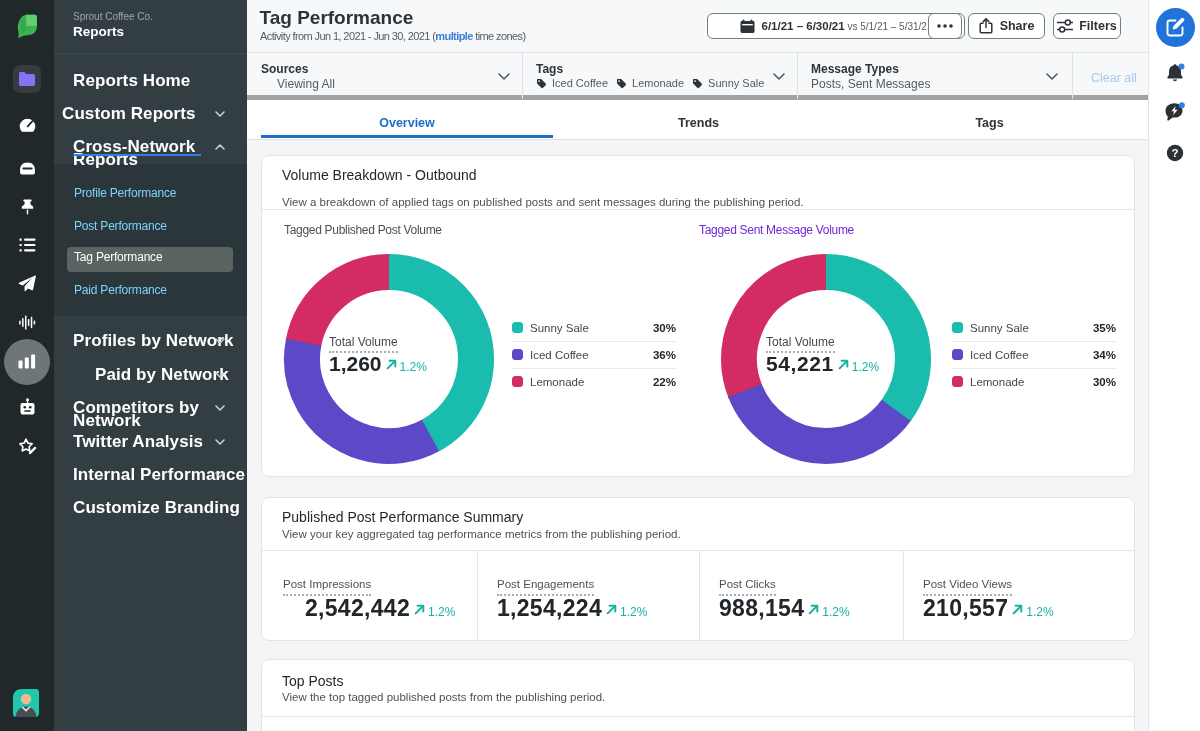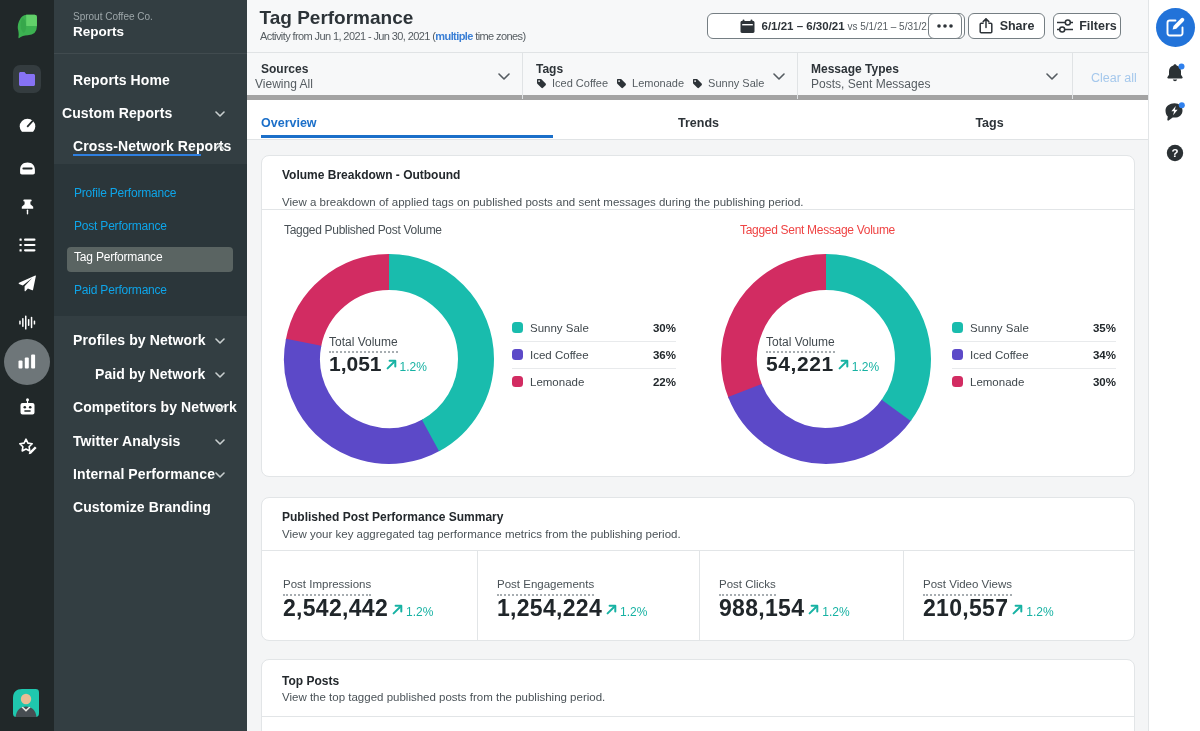--- a/index.html
+++ b/index.html
@@ -3,31 +3,31 @@
 <meta charset="utf-8">
 <style>
 * { margin:0; padding:0; box-sizing:border-box; }
 html,body { width:1200px; height:731px; overflow:hidden; }
 body { font-family:"Liberation Sans",sans-serif; position:relative; background:#f4f5f6; }
 .abs { position:absolute; }
 
 #rail { left:0; top:0; width:54px; height:731px; background:#212829; }
 #side { left:54px; top:0; width:193px; height:731px; background:#333e42; }
 #sidesub { left:0; top:164px; width:193px; height:152px; background:#2b363a; }
-.navb { font-weight:bold; font-size:14px; color:#fff; letter-spacing:0.1px; line-height:13px; }
-.navr { font-weight:normal; font-size:12px; color:#0ea5e9; line-height:14px; letter-spacing:-0.2px; }
+.navb { font-weight:bold; font-size:17px; color:#fff; letter-spacing:0.1px; line-height:13px; }
+.navr { font-weight:normal; font-size:12px; color:#7dd3fc; line-height:14px; letter-spacing:-0.2px; }
 .navchev { right:22px; width:10px; height:6px; }
 
 #main { left:247px; top:0; width:901px; height:731px; background:#f4f5f6; }
 #hdr { left:0; top:0; width:901px; height:53px; background:#f7f8f9; border-bottom:1px solid #e0e3e5; }
 #fbar { left:0; top:53px; width:901px; height:47px; background:#f7f8f9; border-bottom:5px solid #a3a3a3; }
 #tabs { left:0; top:100px; width:901px; height:40px; background:#fff; border-bottom:1px solid #e0e3e5; }
 .btn { position:absolute; top:13px; height:26px; border:1.5px solid #757e83; border-radius:6px; background:#fff; display:flex; align-items:center; justify-content:center; white-space:nowrap; }
 .card { position:absolute; left:14px; width:874px; background:#fff; border:1px solid #e2e5e7; border-radius:8px; }
-.ctitle { font-weight:bold; font-size:12px; color:#23282c; line-height:16px; }
+.ctitle { font-weight:normal; font-size:14px; color:#23282c; line-height:16px; }
 .cdesc { font-size:11.5px; color:#4a5257; line-height:13px; }
 .flabel { font-weight:bold; font-size:12px; color:#2d3338; line-height:13px; }
 .fval { font-size:12px; color:#555c61; line-height:14px; }
 .leg-row { position:absolute; left:0; width:164px; height:27px; display:flex; align-items:center; }
 .leg-dot { width:11px; height:11px; border-radius:3.5px; margin-right:7px; flex:none; }
 .leg-lab { font-size:11.5px; color:#40484d; flex:1; }
 .leg-pct { font-size:11.5px; font-weight:bold; color:#22282c; }
 .leg-sep { position:absolute; left:0; width:164px; height:1px; background:#e8eaec; }
 .dotted { border-bottom:2px dotted #a7adb1; padding-bottom:3px; }
 .mlabel { font-size:11.5px; color:#4a5257; line-height:13px; }
@@ -218,21 +218,21 @@
             <circle cx="10.8" cy="3.5" r="2.5"></circle>
             <circle cx="5.2" cy="10.5" r="2.5"></circle>
           </g>
         </svg>
       <span style="font-weight:bold;font-size:12.5px;color:#2d3338;">Filters</span>
       </div>
   </div>
 
   <div id="fbar" class="abs">
     <div class="abs flabel" style="left:14px;top:10px;">Sources</div>
-    <div class="abs fval" style="left:8px;top:24px;">Viewing All</div>
+    <div class="abs fval" style="left:30px;top:24px;">Viewing All</div>
     <svg class="abs" style="left:251px;top:20px;" width="12" height="7" viewBox="0 0 12 7">
         <path d="M1 1l5 5 5-5" fill="none" stroke="#555c61" stroke-width="1.6" stroke-linecap="round" stroke-linejoin="round"></path>
       </svg>
     <div class="abs" style="left:275px;top:0;width:1px;height:46px;background:#e0e3e5;"></div>
     <div class="abs flabel" style="left:289px;top:10px;">Tags</div>
     <div class="abs" style="left:289px;top:24px;display:flex;align-items:center;font-size:11px;color:#555c61;line-height:13px;">
       <svg width="11" height="11" viewBox="0 0 11 11" style="margin-right:5px;">
           <path fill="#2d3338" d="M1 4.6V1.6C1 1.25 1.25 1 1.6 1h3c.3 0 .55.1.75.3l4.3 4.3c.45.45.45 1.15 0 1.6L7 9.85c-.45.45-1.15.45-1.6 0L1.3 5.75C1.1 5.55 1 5.3 1 4.6z"></path>
           <circle cx="3.1" cy="3.1" r="0.9" fill="#f7f8f9"></circle>
         </svg>
@@ -255,21 +255,21 @@
     <div class="abs flabel" style="left:564px;top:10px;">Message Types</div>
     <div class="abs fval" style="left:564px;top:24px;">Posts, Sent Messages</div>
     <svg class="abs" style="left:799px;top:20px;" width="12" height="7" viewBox="0 0 12 7">
         <path d="M1 1l5 5 5-5" fill="none" stroke="#555c61" stroke-width="1.6" stroke-linecap="round" stroke-linejoin="round"></path>
       </svg>
     <div class="abs" style="left:825px;top:0;width:1px;height:46px;background:#e0e3e5;"></div>
     <div class="abs" style="left:844px;top:17.5px;font-size:12.5px;color:#a5c8ec;">Clear all</div>
   </div>
 
   <div id="tabs" class="abs">
-    <div class="abs" style="left:14px;top:16px;width:292px;text-align:left;font-size:12.5px;font-weight:bold;color:#1b6fc9;">Overview</div>
+    <div class="abs" style="left:14px;top:16px;width:292px;text-align:center;font-size:12.5px;font-weight:bold;color:#1b6fc9;">Overview</div>
     <div class="abs" style="left:306px;top:16px;width:291px;text-align:center;font-size:12.5px;font-weight:bold;color:#2d3338;">Trends</div>
     <div class="abs" style="left:597px;top:16px;width:291px;text-align:center;font-size:12.5px;font-weight:bold;color:#2d3338;">Tags</div>
     <div class="abs" style="left:14px;top:35px;width:292px;height:3px;background:#1b6fc9;"></div>
   </div>
 
   <div class="card" style="top:155px;height:322px;">
     <div class="abs ctitle" style="left:20px;top:11px;">Volume Breakdown - Outbound</div>
     <div class="abs cdesc" style="left:20px;top:40px;">View a breakdown of applied tags on published posts and sent messages during the publishing period.</div>
     <div class="abs" style="left:0;top:53px;width:872px;height:1px;background:#e2e5e7;"></div>
 
@@ -278,21 +278,21 @@
       <svg width="212" height="212" viewBox="0 0 212 212">
         <g transform="translate(106,106)">
           <circle r="87" fill="none" stroke="#d22c62" stroke-width="36" stroke-dasharray="121.26 546.64" transform="rotate(190.3)"></circle>
           <circle r="87" fill="none" stroke="#5c49c8" stroke-width="36" stroke-dasharray="197.79 546.64" transform="rotate(60.7)"></circle>
           <circle r="87" fill="none" stroke="#19bcad" stroke-width="36" stroke-dasharray="229.59 546.64" transform="rotate(-90)"></circle>
         </g>
       </svg>
     </div>
     <div class="abs dotted" style="left:67px;top:179px;font-size:12px;line-height:14px;color:#424a4f;padding-bottom:2px;">Total Volume</div>
     <div class="abs" style="left:67px;top:196px;line-height:24px;white-space:nowrap;">
-      <span class="bignum" style="font-size:21px;">1,051</span><svg class="uparrow" width="11" height="11" viewBox="0 0 11 11">
+      <span class="bignum" style="font-size:21px;">1,260</span><svg class="uparrow" width="11" height="11" viewBox="0 0 11 11">
           <g fill="none" stroke="#17b2a3" stroke-width="2" stroke-linecap="round" stroke-linejoin="round">
             <path d="M1.6 9.4 8.8 2.2"></path>
             <path d="M3.6 1.7h5.7v5.7"></path>
           </g>
         </svg><span class="teal" style="font-size:12px;">1.2%</span>
     </div>
     <div class="abs" style="left:250px;top:158px;width:164px;height:81px;">
       <div class="leg-row" style="top:0;">
           <div class="leg-dot" style="background:#19bcad;"></div>
           <div class="leg-lab">Sunny Sale</div>
@@ -305,21 +305,21 @@
           <div class="leg-pct">36%</div>
         </div>
       <div class="leg-sep" style="top:54px;"></div>
       <div class="leg-row" style="top:54px;">
           <div class="leg-dot" style="background:#d22c62;"></div>
           <div class="leg-lab">Lemonade</div>
           <div class="leg-pct">22%</div>
         </div>
     </div>
 
-    <div class="abs" style="left:437px;top:67px;font-size:12px;letter-spacing:-0.3px;line-height:14px;color:#ef4444;margin-left:41px;">Tagged Sent Message Volume</div>
+    <div class="abs" style="left:437px;top:67px;font-size:12px;letter-spacing:-0.3px;line-height:14px;color:#6d28d9;">Tagged Sent Message Volume</div>
     <div class="abs" id="donut2" style="left:458px;top:97px;">
       <svg width="212" height="212" viewBox="0 0 212 212">
         <g transform="translate(106,106)">
           <circle r="87" fill="none" stroke="#d22c62" stroke-width="36" stroke-dasharray="170.46 546.64" transform="rotate(157.9)"></circle>
           <circle r="87" fill="none" stroke="#5c49c8" stroke-width="36" stroke-dasharray="186.86 546.64" transform="rotate(35.5)"></circle>
           <circle r="87" fill="none" stroke="#19bcad" stroke-width="36" stroke-dasharray="191.32 546.64" transform="rotate(-90)"></circle>
         </g>
       </svg>
     </div>
     <div class="abs dotted" style="left:504px;top:179px;font-size:12px;line-height:14px;color:#424a4f;padding-bottom:2px;">Total Volume</div>
@@ -353,21 +353,21 @@
   </div>
 
   <div class="card" style="top:497px;height:144px;">
     <div class="abs cdesc" style="left:20px;top:29.5px;">View your key aggregated tag performance metrics from the publishing period.</div>
     <div class="abs ctitle" style="left:20px;top:10.5px;">Published Post Performance Summary</div>
     <div class="abs" style="left:0;top:52px;width:872px;height:1px;background:#e2e5e7;"></div>
     <div class="abs" style="left:215px;top:52px;width:1px;height:91px;background:#e2e5e7;"></div>
     <div class="abs" style="left:437px;top:52px;width:1px;height:91px;background:#e2e5e7;"></div>
     <div class="abs" style="left:641px;top:52px;width:1px;height:91px;background:#e2e5e7;"></div>
     <div class="abs mlabel dotted" style="left:21px;top:80px;">Post Impressions</div>
-    <div class="abs" style="left:21px;top:98px;line-height:25px;white-space:nowrap;"><span class="bignum" style="font-size:23px;letter-spacing:0.3px;">2,542,442</span><svg class="uparrow" width="11" height="11" viewBox="0 0 11 11">
+    <div class="abs" style="left:21px;top:98px;line-height:25px;white-space:nowrap;"><span class="bignum" style="font-size:23px;letter-spacing:0.3px;margin-left:22px;">2,542,442</span><svg class="uparrow" width="11" height="11" viewBox="0 0 11 11">
           <g fill="none" stroke="#17b2a3" stroke-width="2" stroke-linecap="round" stroke-linejoin="round">
             <path d="M1.6 9.4 8.8 2.2"></path>
             <path d="M3.6 1.7h5.7v5.7"></path>
           </g>
         </svg><span class="teal" style="font-size:12px;">1.2%</span></div>
     <div class="abs mlabel dotted" style="left:235px;top:80px;">Post Engagements</div>
     <div class="abs" style="left:235px;top:98px;line-height:25px;white-space:nowrap;"><span class="bignum" style="font-size:23px;letter-spacing:0.3px;">1,254,224</span><svg class="uparrow" width="11" height="11" viewBox="0 0 11 11">
           <g fill="none" stroke="#17b2a3" stroke-width="2" stroke-linecap="round" stroke-linejoin="round">
             <path d="M1.6 9.4 8.8 2.2"></path>
             <path d="M3.6 1.7h5.7v5.7"></path>

